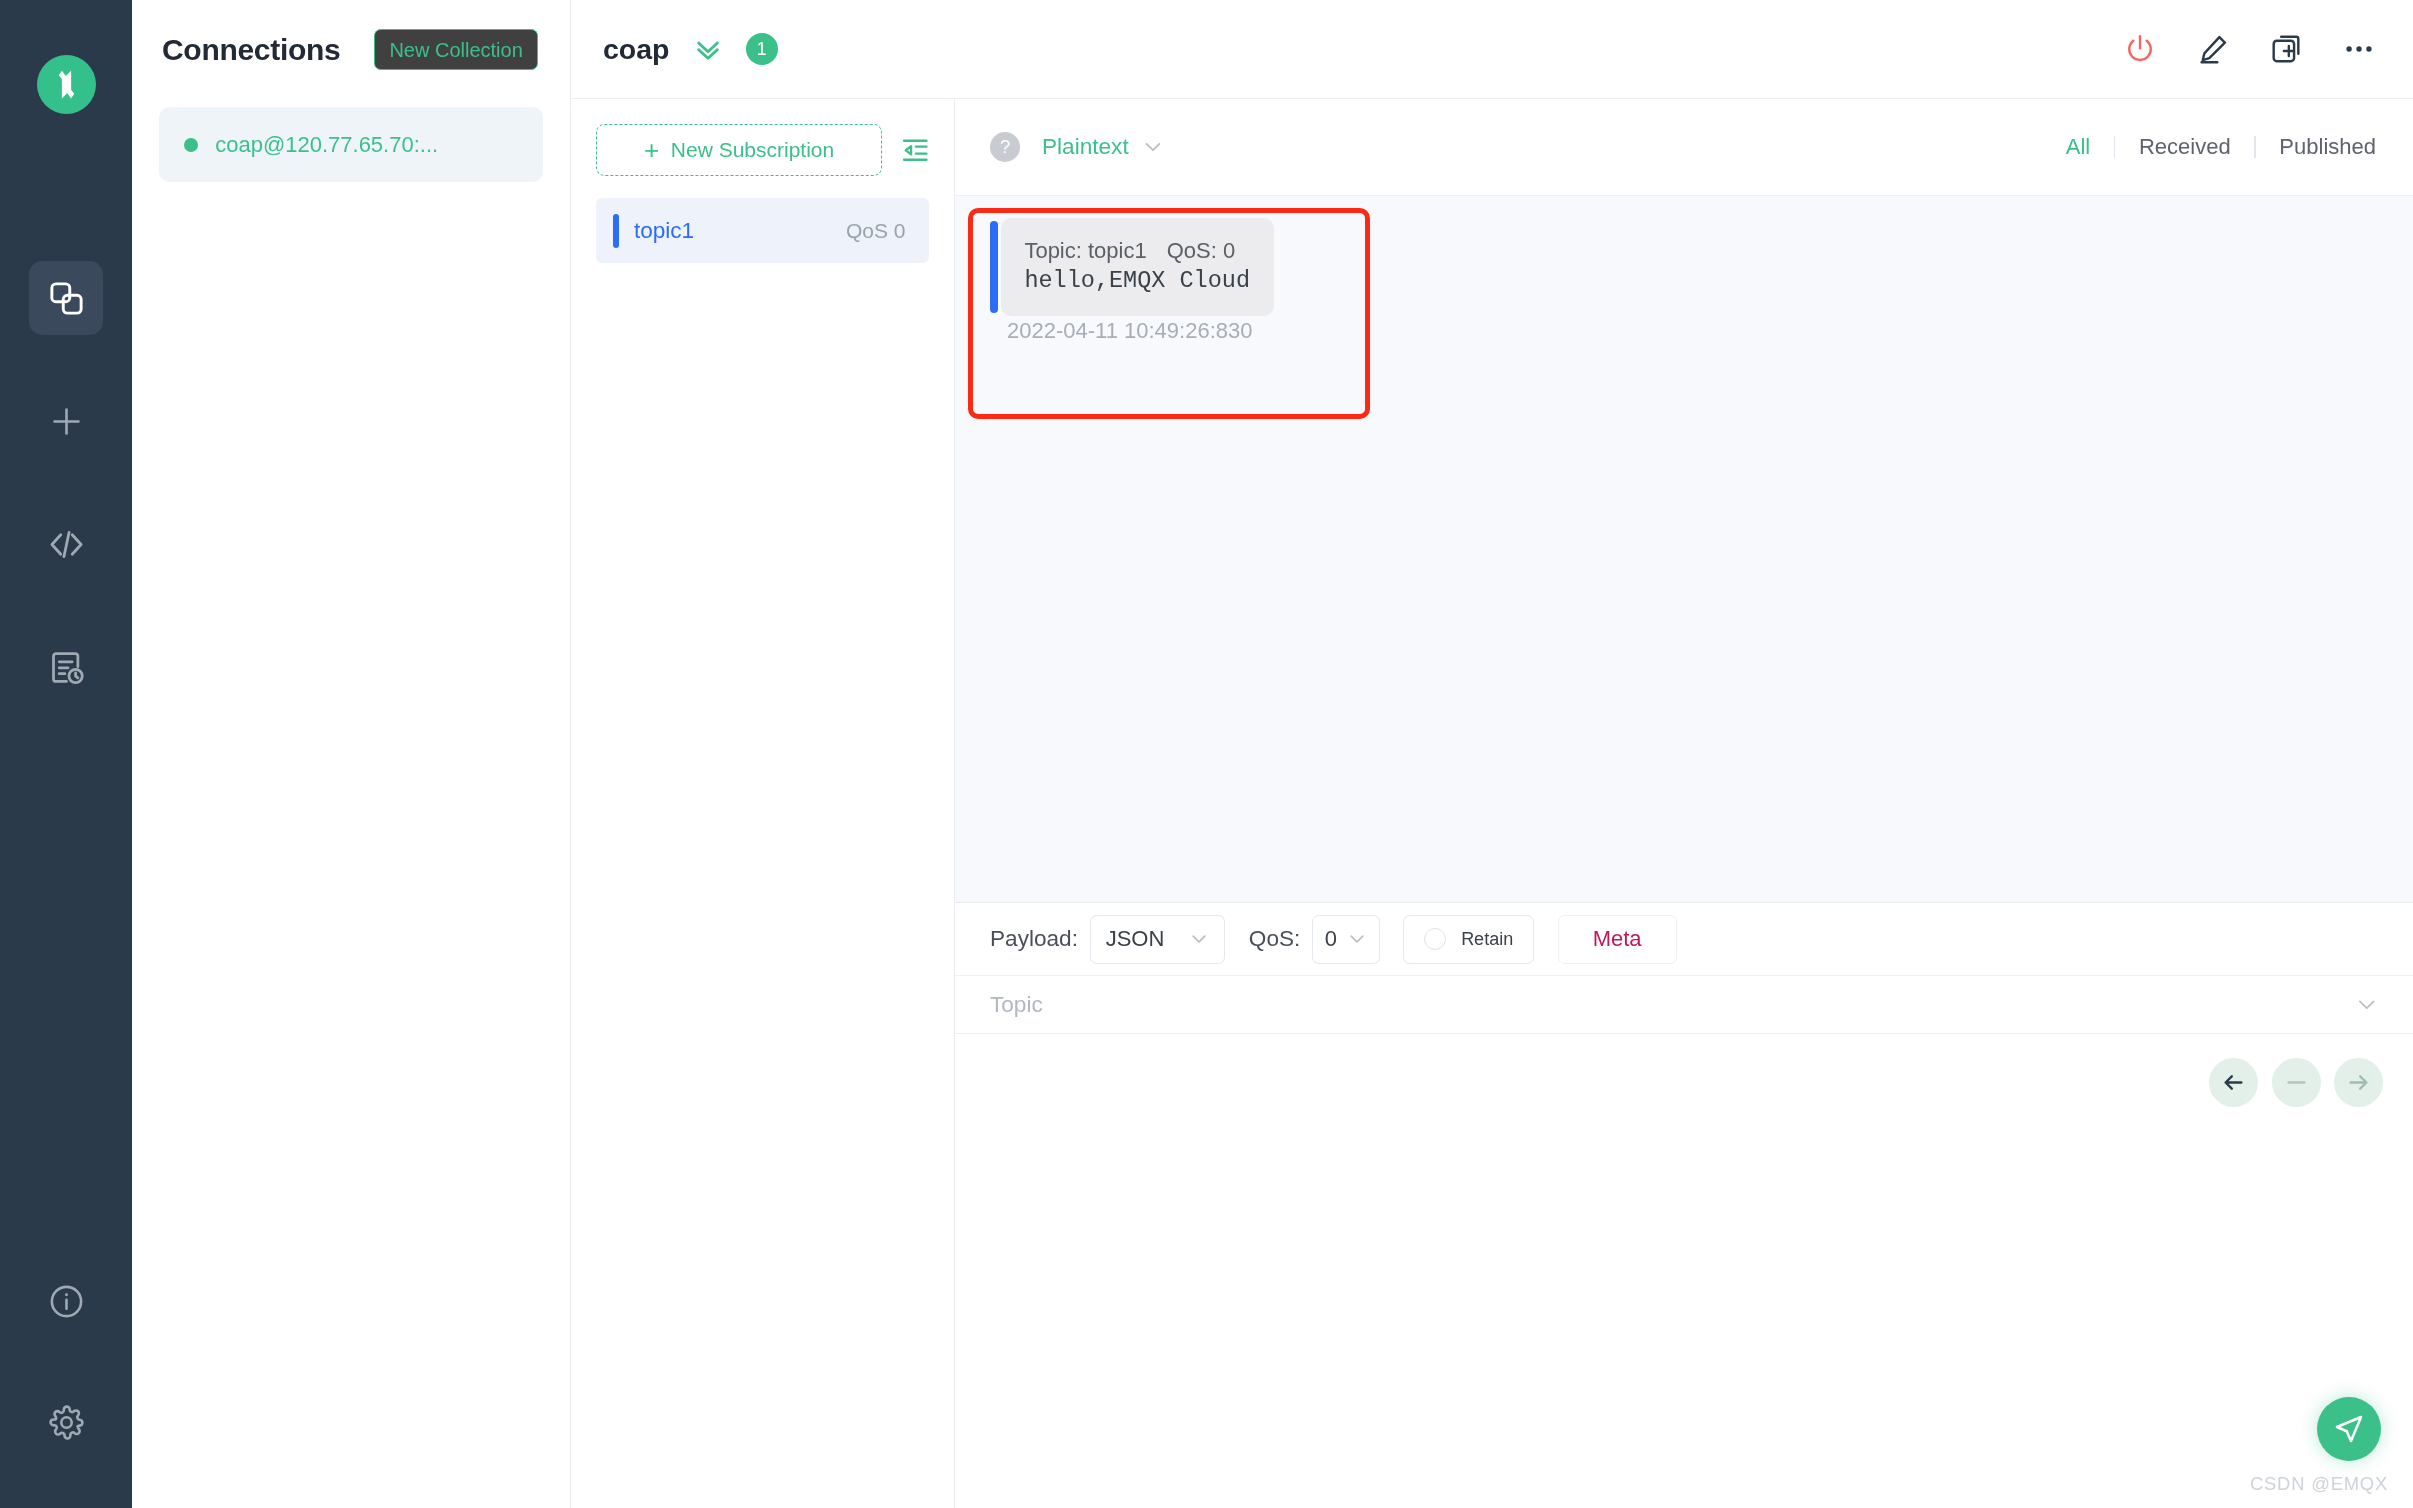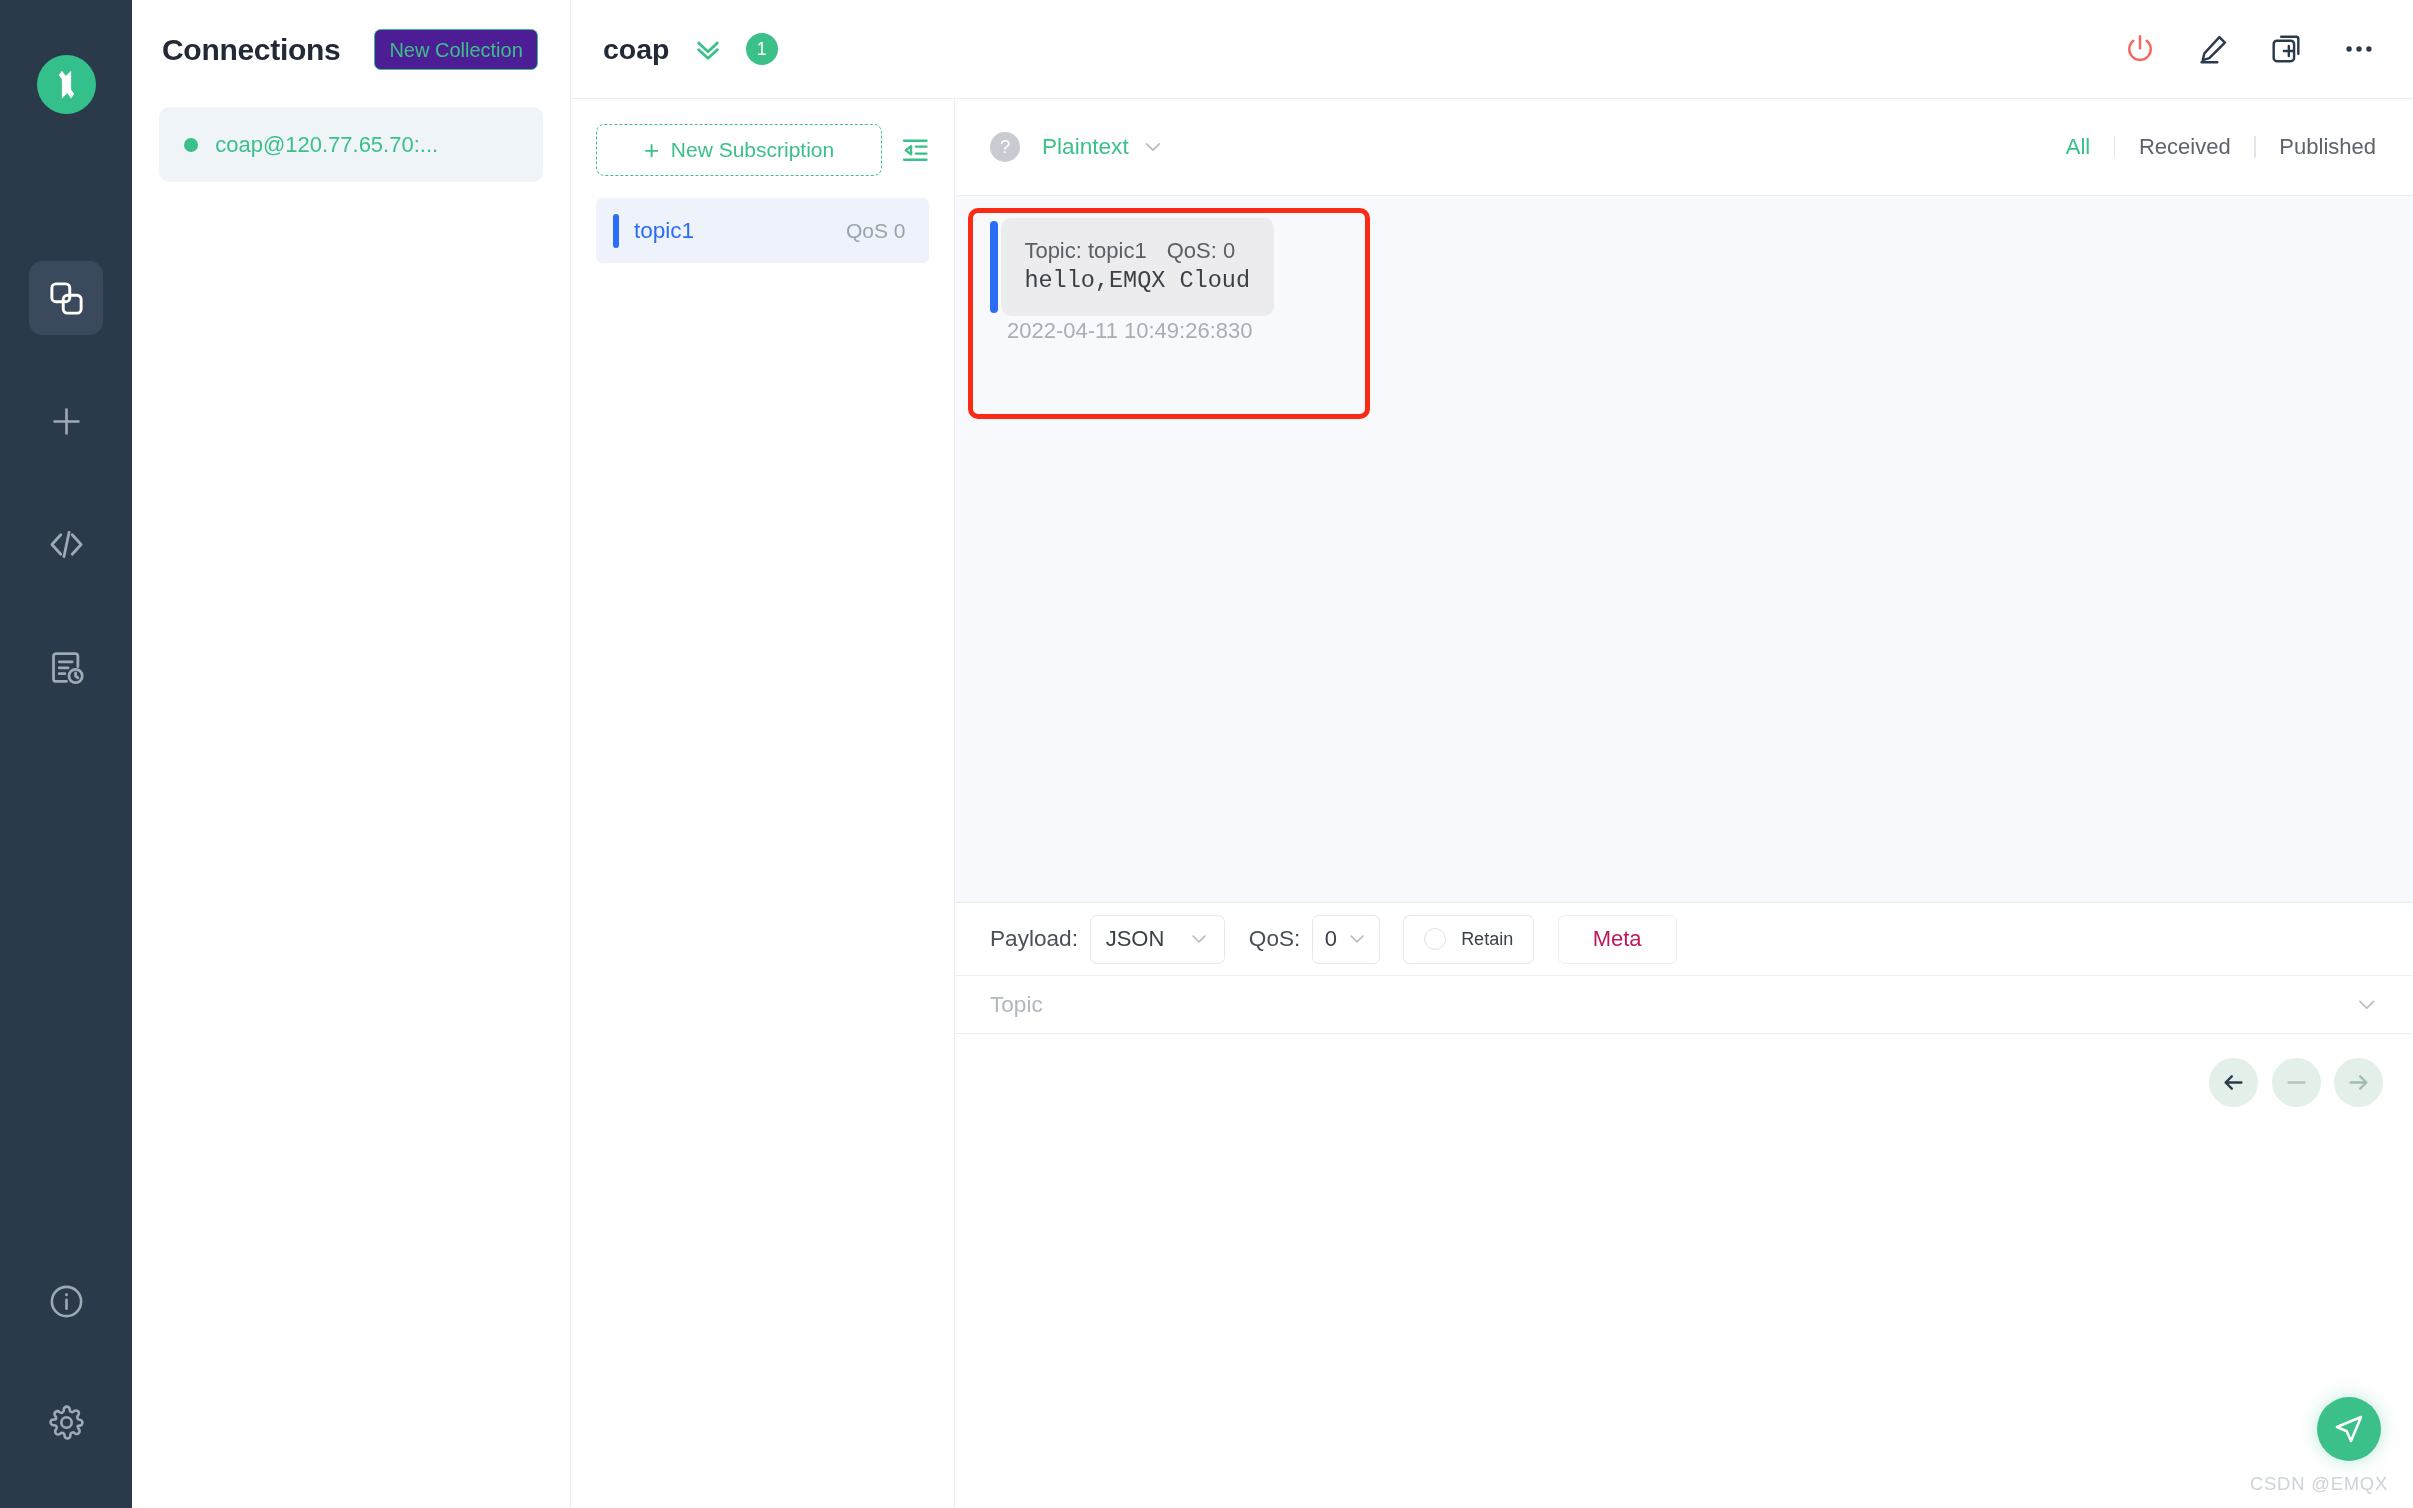--- a/index.html
+++ b/index.html
@@ -51,21 +51,21 @@
   .conn-head {
     height: 99px; display: flex; align-items: center;
     justify-content: space-between;
     padding: 0 32px 0 30px;
   }
   .conn-title {
     font-size: 30px; font-weight: bold; color: #222a36; letter-spacing: -0.3px; text-align: right;
   }
   .new-collection-btn {
     border: 1.7px solid #3bc089; color: #3bc089;
-    border-radius: 6.7px; background: #4c1d95;
+    border-radius: 6.7px; background: #404040;
     font-size: 20px; padding: 9.2px 14.2px;
     font-family: "Liberation Sans", sans-serif;
     line-height: 1; white-space: nowrap;
   }
   .conn-list { padding: 0 27px; margin-top: 8.4px; }
   .conn-item {
     height: 75px; border-radius: 10px;
     background: #eff4f9;
     display: flex; align-items: center;
     padding: 0 25px;

